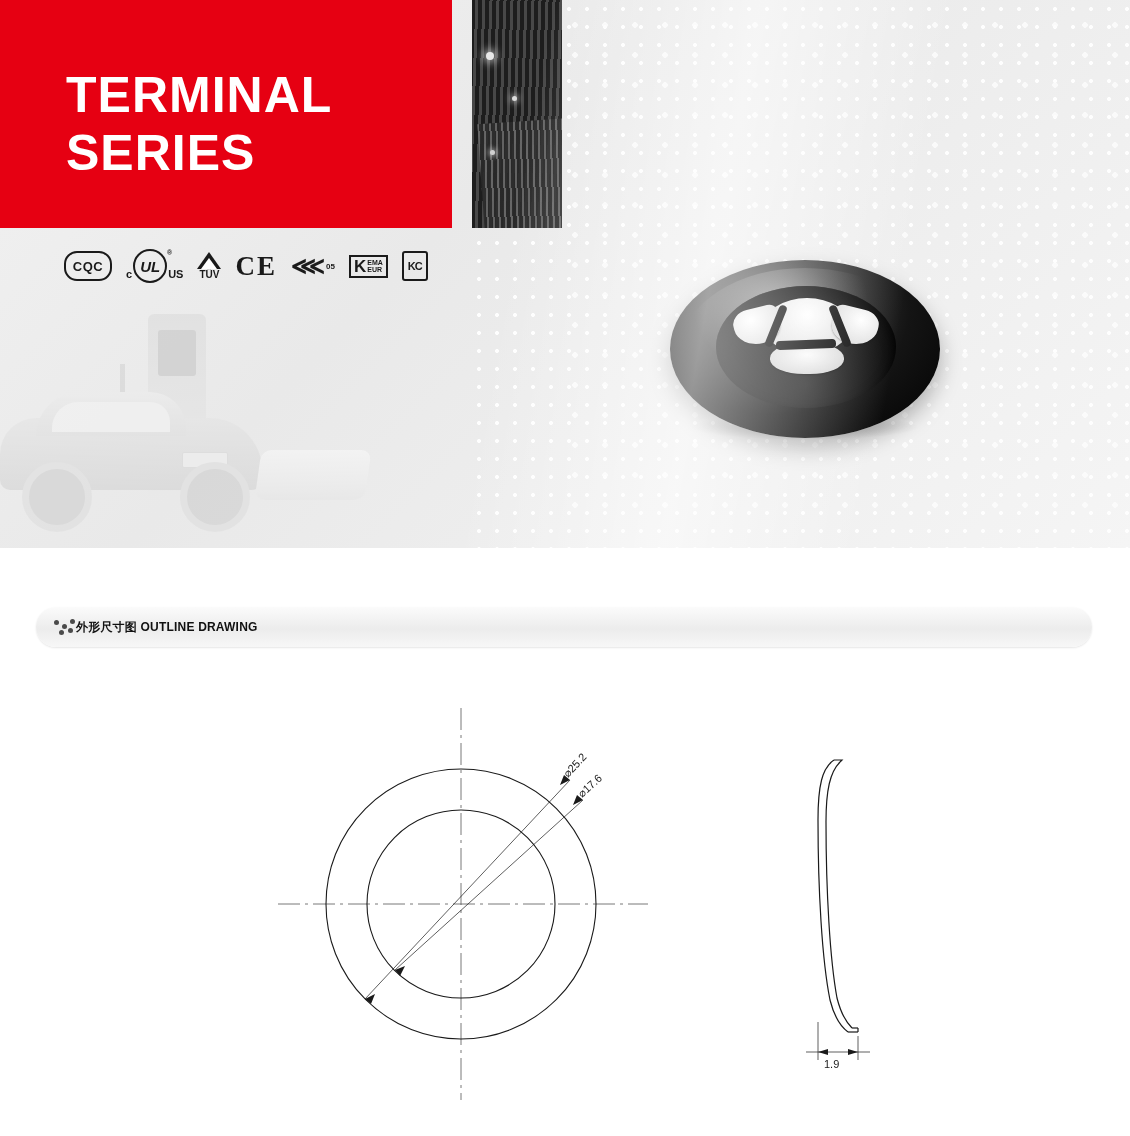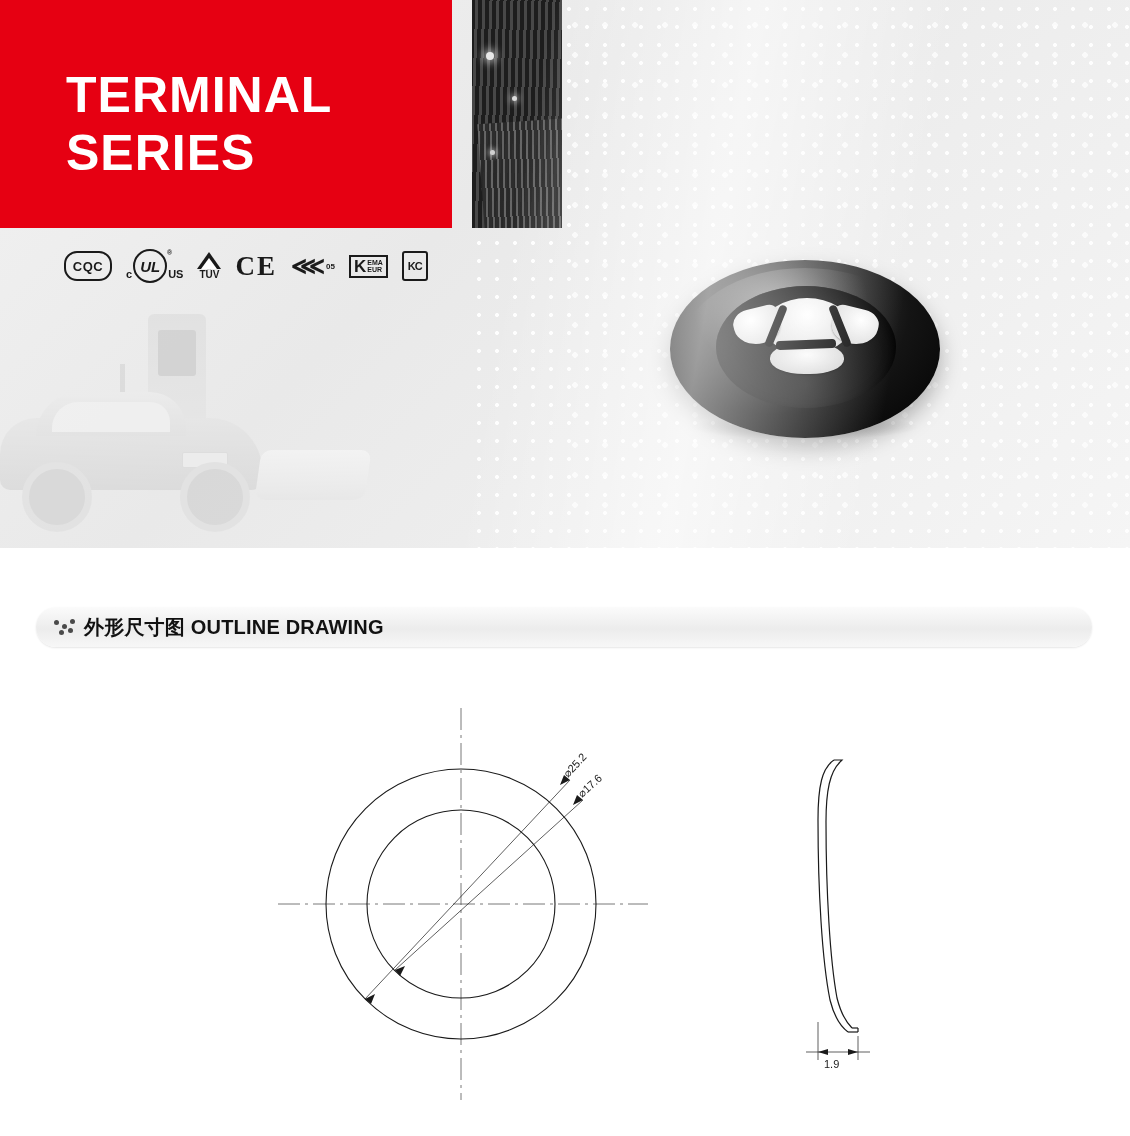--- a/index.html
+++ b/index.html
@@ -274,25 +274,25 @@
   }
   .dots-icon i {
     position: absolute; width: 5px; height: 5px; border-radius: 50%; background: #4a4a4a; display: block;
   }
   .dots-icon i:nth-child(1) { left: 0px;  top: 1px; }
   .dots-icon i:nth-child(2) { left: 8px;  top: 5px; }
   .dots-icon i:nth-child(3) { left: 16px; top: 0px; }
   .dots-icon i:nth-child(4) { left: 5px;  top: 11px; }
   .dots-icon i:nth-child(5) { left: 14px; top: 9px; }
   .section-title {
-    font-size: 20px;
+    font-size: 12px;
     font-weight: bold;
     color: #111111;
     letter-spacing: .2px;
-    margin-left: 8px;
+    margin-left: 0;
   }
 
   
   .drawings {
     position: absolute;
     left: 0;
     top: 660px;
     width: 1130px;
     height: 476px;
   }

